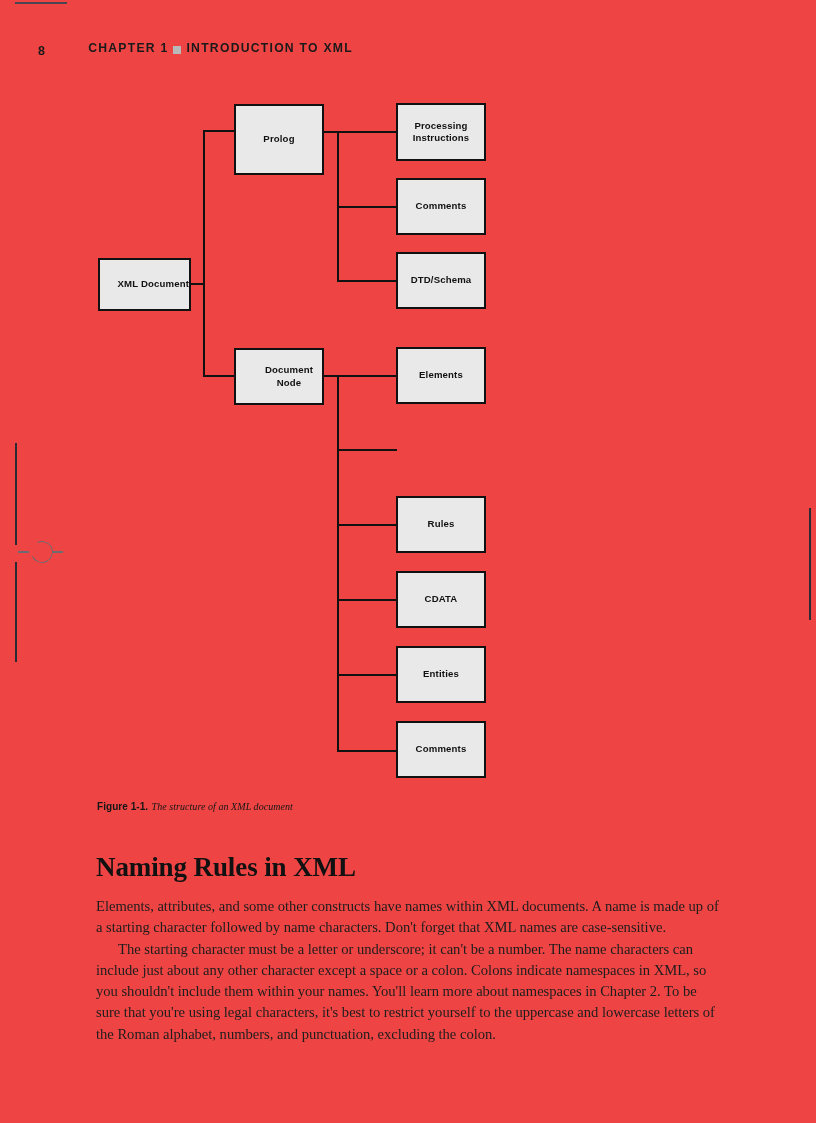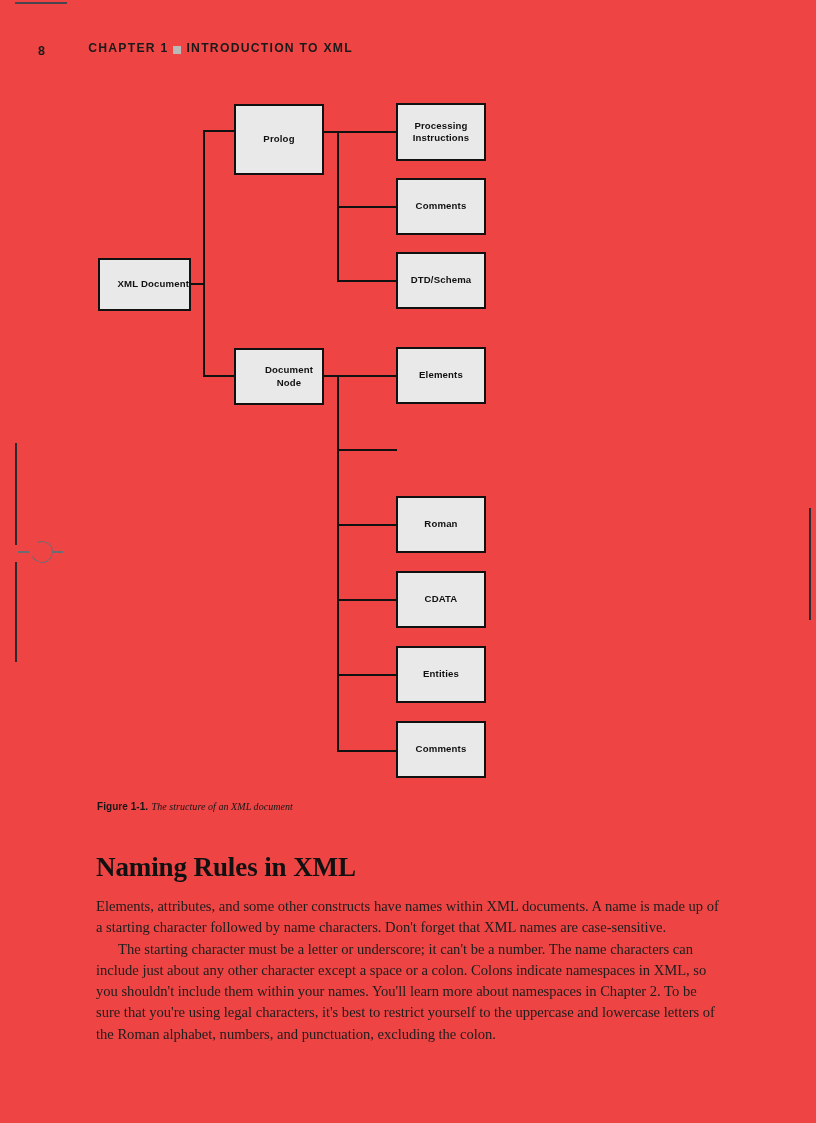--- a/index.html
+++ b/index.html
@@ -266,21 +266,21 @@
     <div class="conn h" style="left:337px; top:449px; width:60px;"></div>
     <div class="conn h" style="left:337px; top:524px; width:60px;"></div>
     <div class="conn h" style="left:337px; top:599px; width:60px;"></div>
     <div class="conn h" style="left:337px; top:674px; width:60px;"></div>
     <div class="conn h" style="left:337px; top:750px; width:60px;"></div>
 
     <div class="node" style="left:396px; top:347px; width:90px; height:57px;">
       <span>Elements</span>
     </div>
     <div class="node" style="left:396px; top:496px; width:90px; height:57px;">
-      <span>Roman</span>
+      <span>Rules</span>
     </div>
     <div class="node" style="left:396px; top:571px; width:90px; height:57px;">
       <span>CDATA</span>
     </div>
     <div class="node" style="left:396px; top:646px; width:90px; height:57px;">
       <span>Entities</span>
     </div>
     <div class="node" style="left:396px; top:721px; width:90px; height:57px;">
       <span>Comments</span>
     </div>

